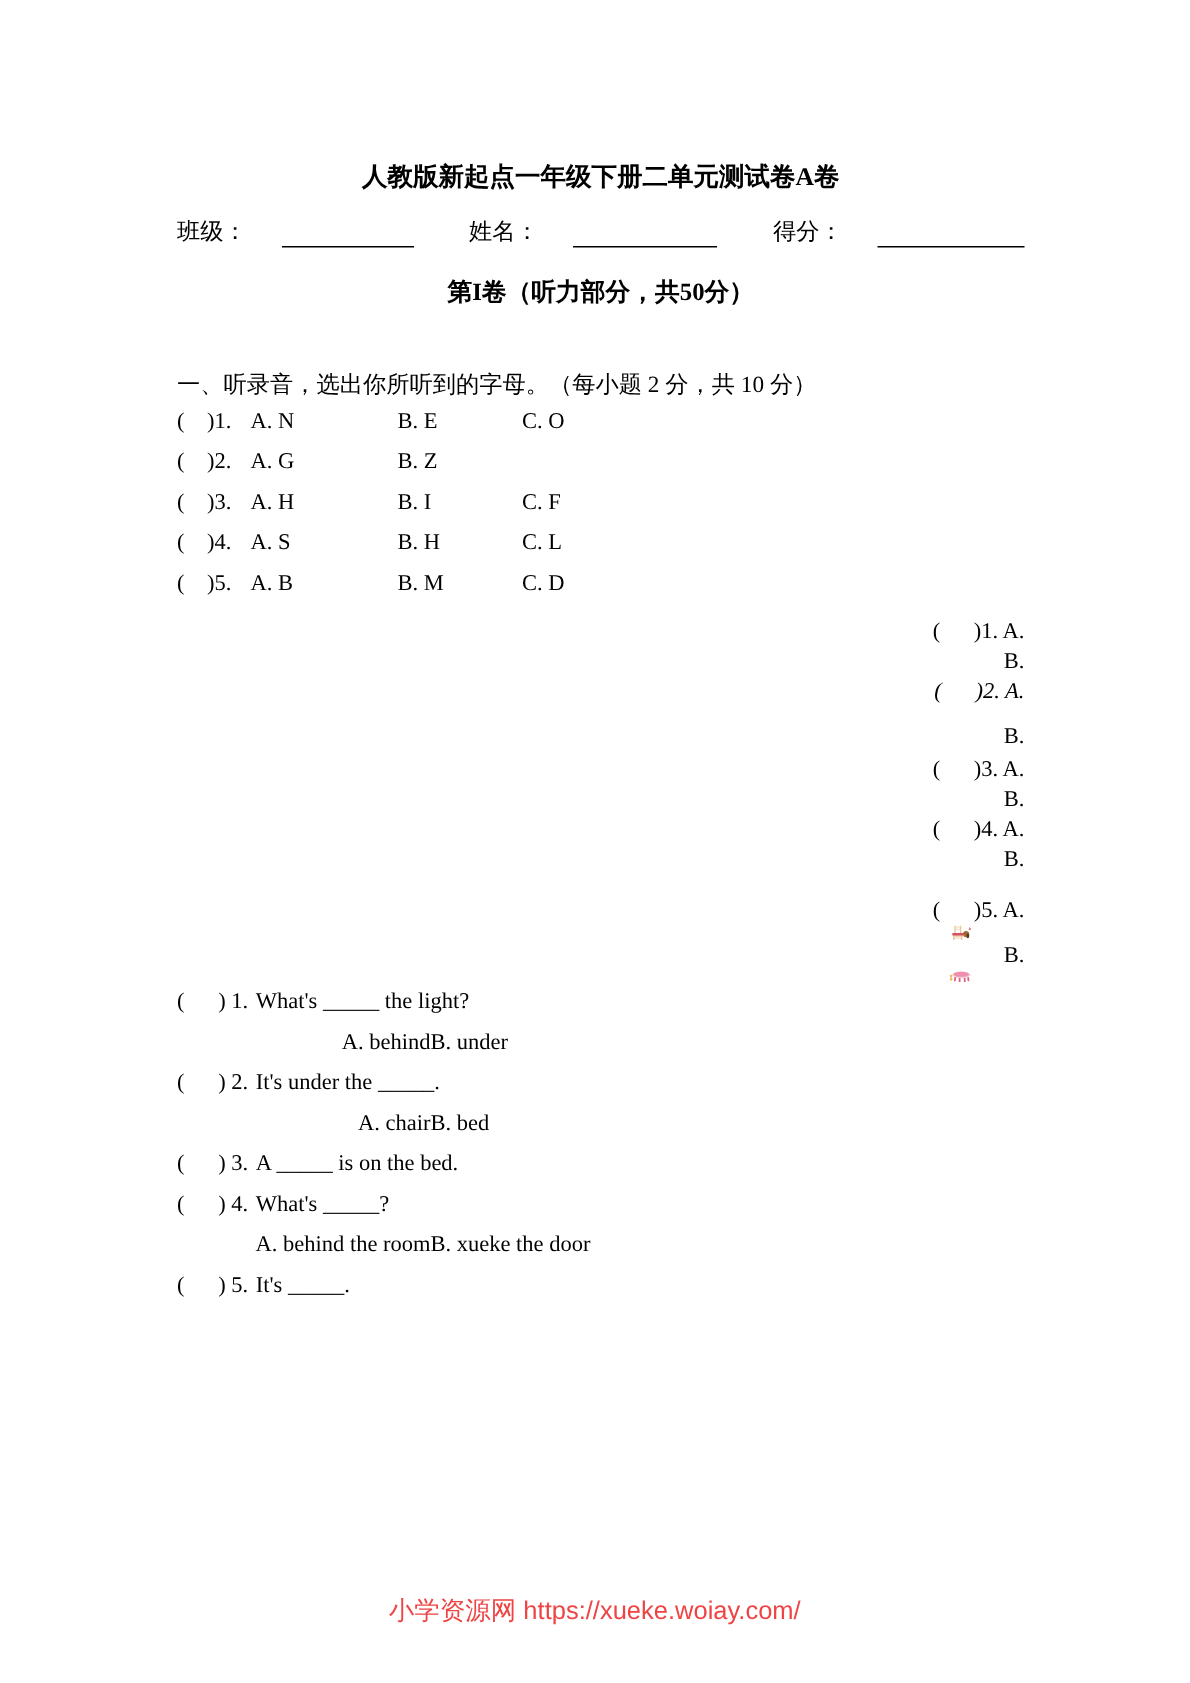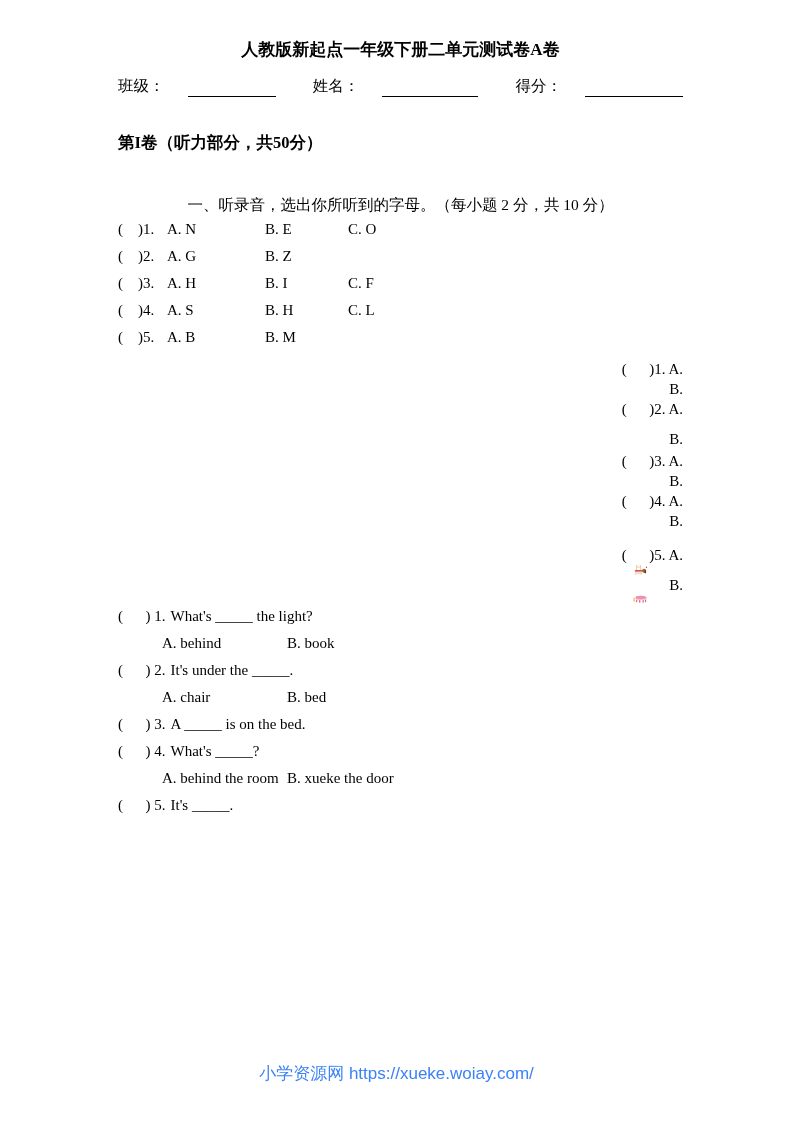--- a/index.html
+++ b/index.html
@@ -1,46 +1,46 @@
 <!DOCTYPE html>
 <html><head>
 <meta charset="utf-8">
 <style>
   html,body{margin:0;padding:0;background:#fff;}
   body{width:793px;height:1122px;position:relative;overflow:hidden;
        font-family:"Liberation Serif","DejaVu Serif",serif;color:#000;font-size:15px;}
-  .content{padding:40px 110px 0 118px;}
+  .content{padding:108px 110px 0 118px;}
   .title{text-align:center;font-weight:bold;font-size:17px;line-height:20px;}
   .subtitle{text-align:center;font-weight:bold;font-size:16px;margin-top:11px;white-space:pre;}
   .id-row{display:flex;justify-content:space-between;align-items:flex-end;margin-top:13px;height:24px;font-size:15.5px;}
   .blank{display:inline-block;border-bottom:1.5px solid #000;height:17px;}
   .blank.b1{width:88px;margin-right:14px;}
   .blank.b2{width:96px;margin-right:14px;}
   .blank.b3{width:98px;}
-  .vol-title{font-weight:bold;font-size:16.5px;margin-top:35px;line-height:22px;}
-  .sec-head{margin-top:40px;line-height:22px;font-size:15.5px;text-align:center;}
+  .vol-title{text-align:center;font-weight:bold;font-size:16.5px;margin-top:19px;line-height:22px;}
+  .sec-head{margin-top:40px;line-height:22px;font-size:15.5px;}
   .sec-head.s2{margin-top:12px;}
   .sec-head.s3{margin-top:12px;}
   .p1-row{display:flex;height:27px;align-items:center;}
   .p1-num{width:49px;white-space:pre;}
   .p1-a{width:98px;}
   .p1-b{width:83px;}
   .p1-c{flex:1;}
   .pre{white-space:pre;}
   .p2-row{display:flex;align-items:flex-end;flex-direction:column;}
   .p2-row.r1{margin-top:8px;height:82px;}
   .p2-row.r2{margin-top:10px;height:82px;}
   .p2-row.r3{margin-top:12px;height:58px;}
   .p2-row span{line-height:20px;}
   .img{display:block;}
   .footer{position:absolute;top:1062px;left:0;width:793px;text-align:center;
           font-family:"Liberation Sans","DejaVu Sans",sans-serif;
-          font-size:17px;color:#3b82f6;}
+          font-size:17px;color:#ef4444;}
   .p3-q{display:flex;height:27px;align-items:center;}
-  .p3-opts{display:flex;height:27px;align-items:center;margin-left:44px;}
+  .p3-opts{display:flex;height:27px;align-items:center;margin-left:44px;text-align:right;}
   .p3-a{width:125px;}
 </style>
 </head>
 <body>
 
 <div class="content">
 
   <div class="title">人教版新起点一年级下册二单元测试卷A卷</div>
 
   <div class="id-row">
@@ -76,20 +76,21 @@
     <div class="p1-row">
         <span class="p1-num pre">(    )4.</span>
         <span class="p1-a">A. S</span>
         <span class="p1-b">B. H</span>
         <span class="p1-c">C. L</span>
       </div>
     <div class="p1-row">
         <span class="p1-num pre">(    )5.</span>
         <span class="p1-a">A. B</span>
         <span class="p1-b">B. M</span>
+        <span class="p1-c">C. D</span>
       </div>
   </div>
 
 
   <div class="p2-row r1">
     <span class="pre">(      )1. A.</span>
     <svg class="img" width="50" height="72" viewBox="0 0 50 72" style="margin-left:16px;">
       <path d="M21 4 L25 17 M30 2 L25 17" stroke="#4FA8D8" stroke-width="3.5" fill="none"></path>
       <ellipse cx="25" cy="43" rx="23" ry="25" fill="#63C3EF"></ellipse>
       <path d="M4 38 Q-2 55 8 64 Q12 52 10 40 Z" fill="#3F9FD0"></path>
@@ -108,21 +109,21 @@
       <rect x="24" y="40" width="6" height="13" fill="#B5854F"></rect>
       <rect x="44" y="40" width="6" height="13" fill="#B5854F"></rect>
       <circle cx="15" cy="18" r="13" fill="#B5854F"></circle>
       <path d="M14 5 Q30 2 30 18 Q30 28 24 30 Q28 16 14 12 Z" fill="#6B4423"></path>
       <path d="M4 22 Q2 30 8 31 Z" fill="#8B5E33"></path>
       <ellipse cx="8" cy="28" rx="4" ry="6" fill="#E0524E"></ellipse>
       <circle cx="5" cy="15" r="2" fill="#3A2A16"></circle>
       <path d="M18 14 q3 -3 6 0" stroke="#3A2A16" stroke-width="1.5" fill="none"></path>
       <rect x="16" y="32" width="6" height="14" rx="3" fill="#B5854F" transform="rotate(18 19 39)"></rect>
     </svg>
-    <span class="pre" style="margin-left:12px;">(      )2. A.</span>
+    <span class="pre" style="margin-left:12px;font-style:italic;">(      )2. A.</span>
     <svg class="img" width="80" height="42" viewBox="0 0 80 42" style="margin-left:10px;margin-bottom:10px;">
       <path d="M8 26 L8 12 Q8 5 16 5 L26 5 Q33 5 33 12 L33 26 Z" fill="#E8822F"></path>
       <path d="M47 26 L47 12 Q47 5 55 5 L65 5 Q72 5 72 12 L72 26 Z" fill="#E8822F"></path>
       <rect x="2" y="24" width="76" height="5" fill="#F5AE6E"></rect>
       <rect x="6" y="29" width="4" height="9" fill="#E8822F"></rect>
       <rect x="28" y="29" width="4" height="9" fill="#E8822F"></rect>
       <rect x="50" y="29" width="4" height="9" fill="#E8822F"></rect>
       <rect x="69" y="29" width="4" height="9" fill="#E8822F"></rect>
     </svg>
     <span class="pre" style="margin-left:10px;">B.</span>
@@ -213,21 +214,21 @@
   </div>
 
 
   <div>
     <div class="p3-q">
         <span class="pre">(      ) 1.</span>
         <span style="margin-left:5px;">What's _____ the light?</span>
       </div>
     <div class="p3-opts">
         <span class="p3-a">A. behind</span>
-        <span>B. book</span>
+        <span>B. under</span>
       </div>
 
     <div class="p3-q">
         <span class="pre">(      ) 2.</span>
         <span style="margin-left:5px;">It's under the _____.</span>
       </div>
     <div class="p3-opts">
         <span class="p3-a">A. chair</span>
         <span>B. bed</span>
       </div>

